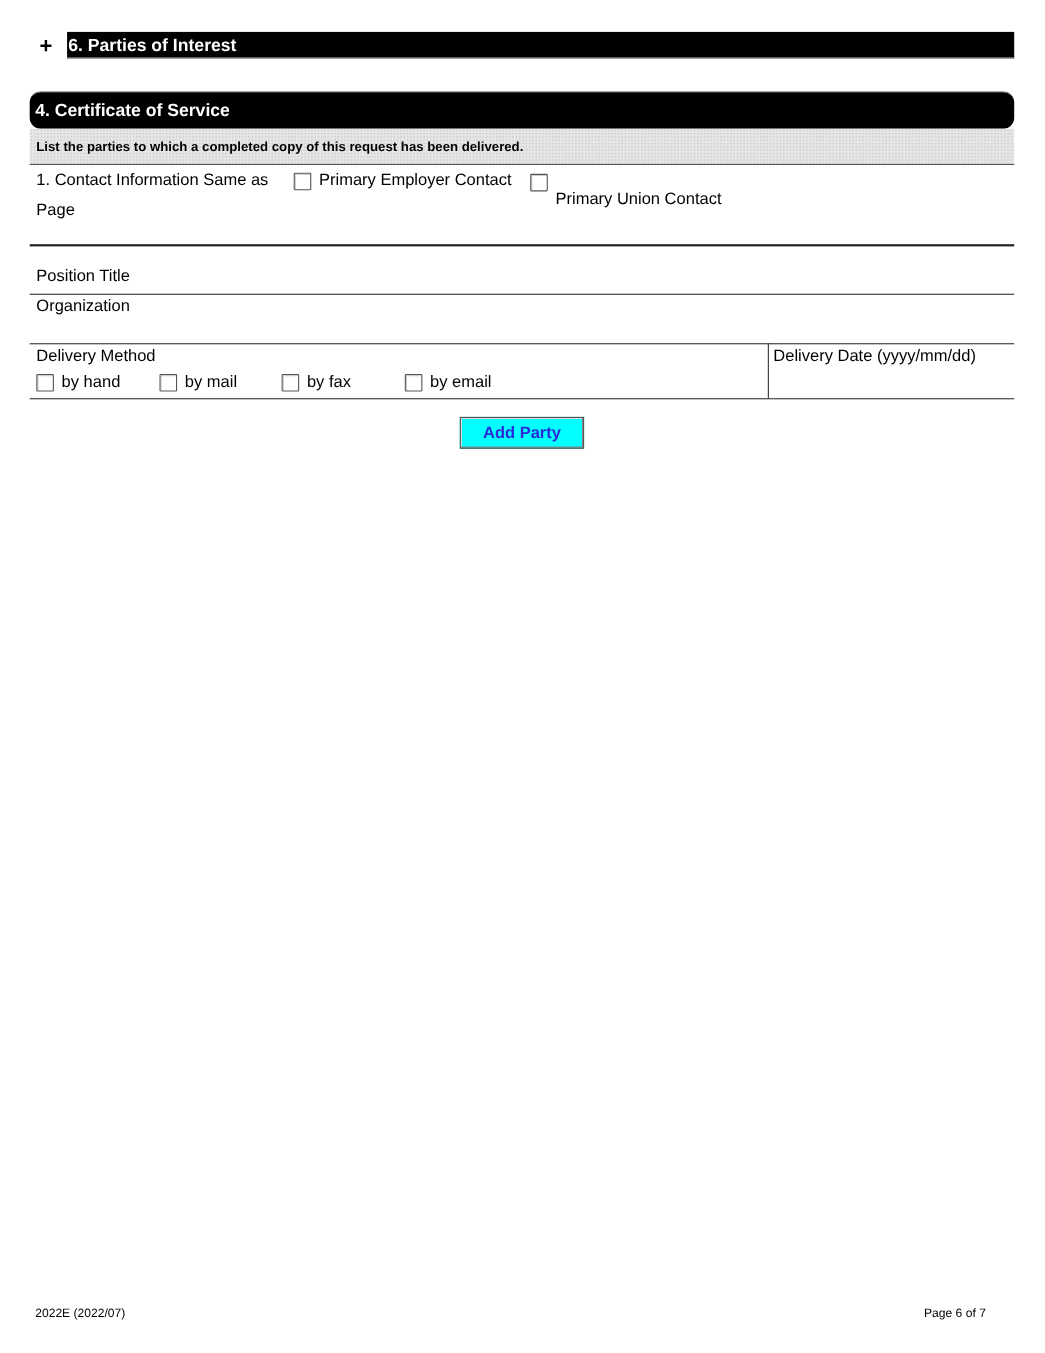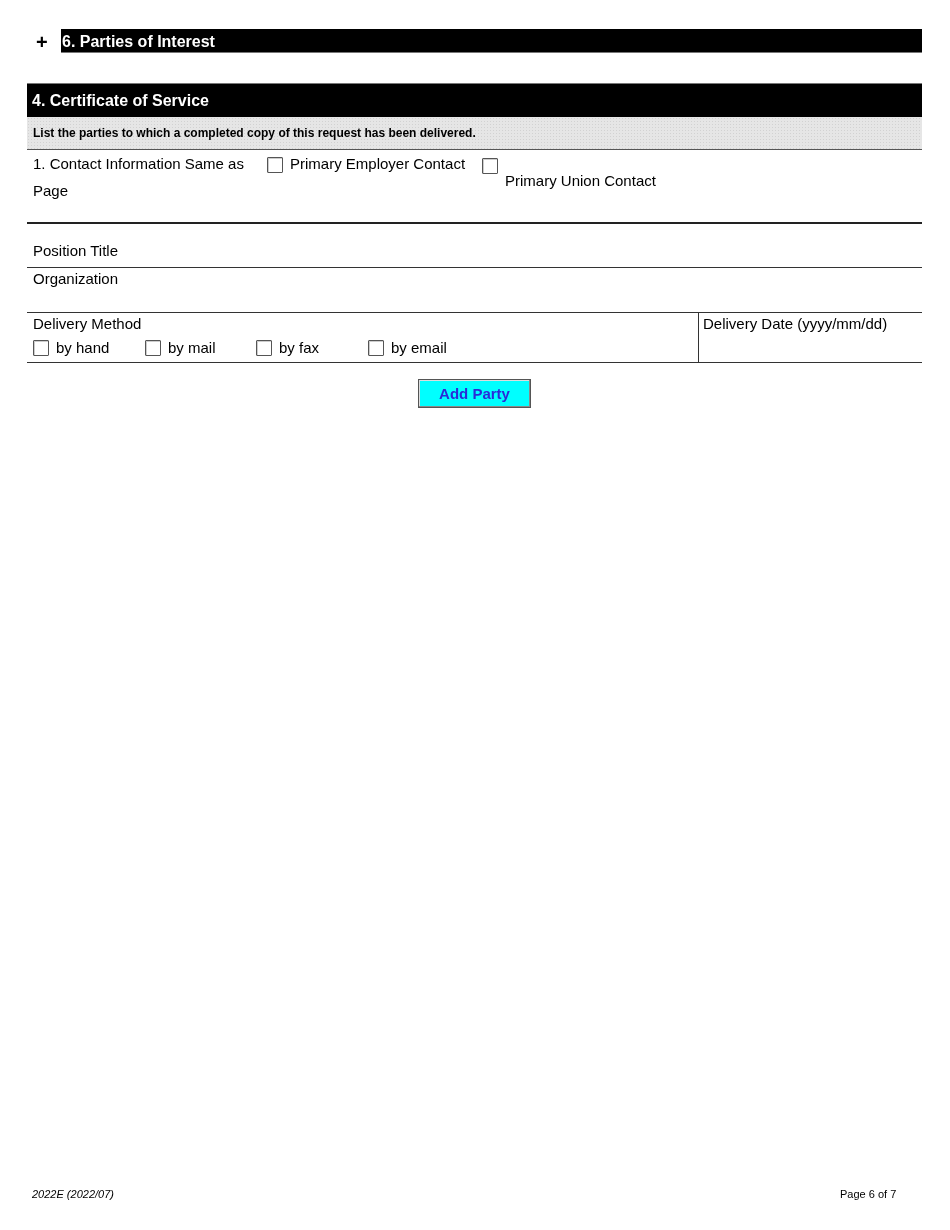--- a/index.html
+++ b/index.html
@@ -10,21 +10,21 @@
     .abs { position: absolute; }
     .sec3-plus { left: 36px; top: 30px; font-size: 20px; font-weight: bold; line-height: 24px; }
     .sec3-bar {
       left: 61px; top: 29px; width: 861px; height: 24px; background: #000;
       border-bottom: 1px solid #777;
       color: #fff; font-weight: bold; font-size: 16px; line-height: 26px; padding-left: 1px; box-sizing: border-box;
     }
     .sec4-bar {
       left: 27px; top: 83px; width: 895px; height: 34px; background: #000;
       border-top: 1px solid #777;
-      color: #fff; font-weight: bold; font-size: 16px; line-height: 33px; padding-left: 5px; box-sizing: border-box;
+      color: #fff; font-weight: bold; font-size: 16px; line-height: 33px; padding-left: 5px; box-sizing: border-box; border-radius: 10px;
     }
     .instr {
       left: 27px; top: 117px; width: 895px; height: 33px;
       background-color: #e6e6e6;
       background-image: radial-gradient(#d2d2d2 0.6px, transparent 0.7px);
       background-size: 3px 3px;
       border-bottom: 1px solid #555;
       font-weight: bold; font-size: 12px; line-height: 32px; padding-left: 6px; box-sizing: border-box;
     }
     .lbl { font-size: 15px; line-height: 18px; white-space: nowrap; }
@@ -92,14 +92,14 @@
 
 <div class="abs vline" style="left:698px; top:312px; height:50px;"></div>
 <div class="abs" style="left:699px; top:313px; width:223px; height:48px;">
   <div class="abs lbl" style="left:4px; top:2px;">Delivery Date (yyyy/mm/dd)</div>
   <div class="abs lbl" style="left:4px; top:24px;"></div>
 </div>
 <div class="abs hline" style="left:27px; top:362px; width:895px;"></div>
 
 <div class="abs add-btn">Add Party</div>
 
-<div class="abs footer" style="left:32px; top:1188px;font-style:italic;">2022E (2022/07)</div>
+<div class="abs footer" style="left:32px; top:1188px;">2022E (2022/07)</div>
 <div class="abs footer" style="left:840px; top:1188px;">Page 6 of 7</div>
 
 </body></html>

